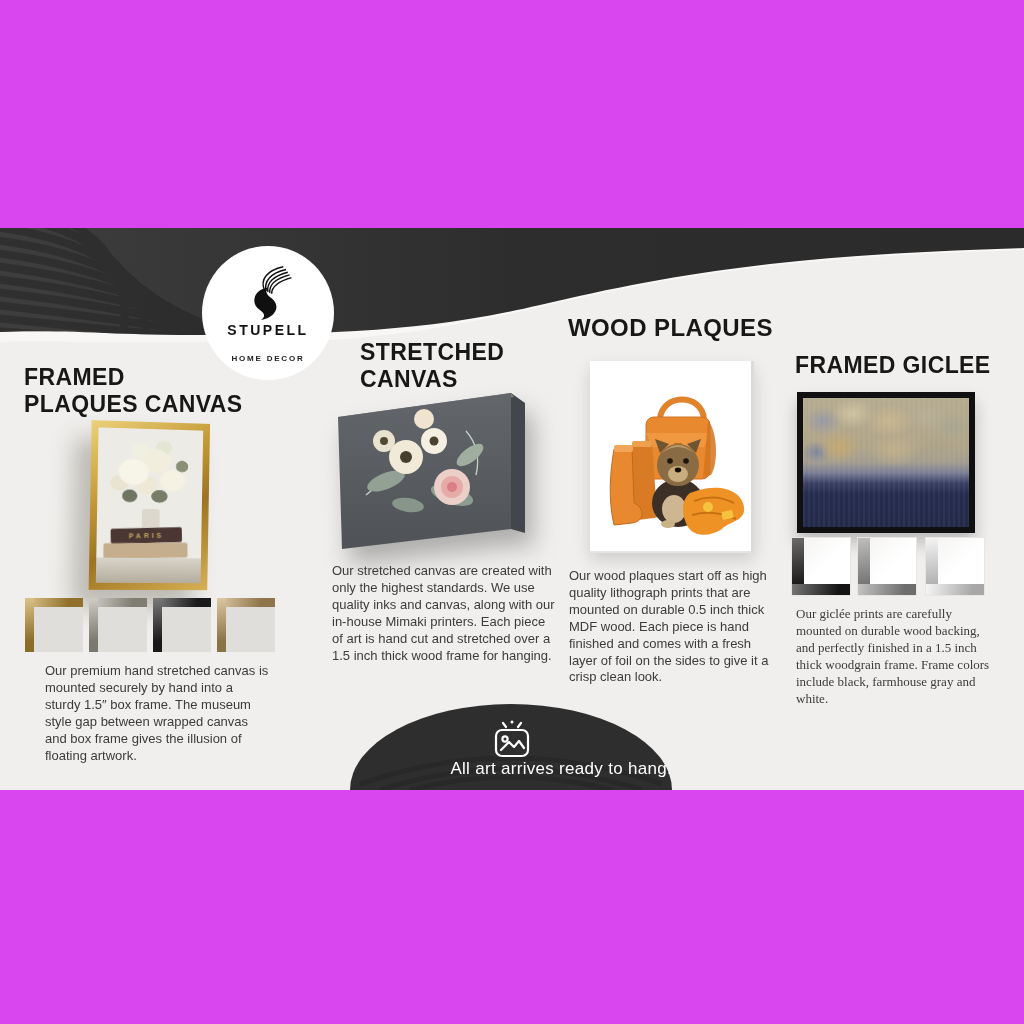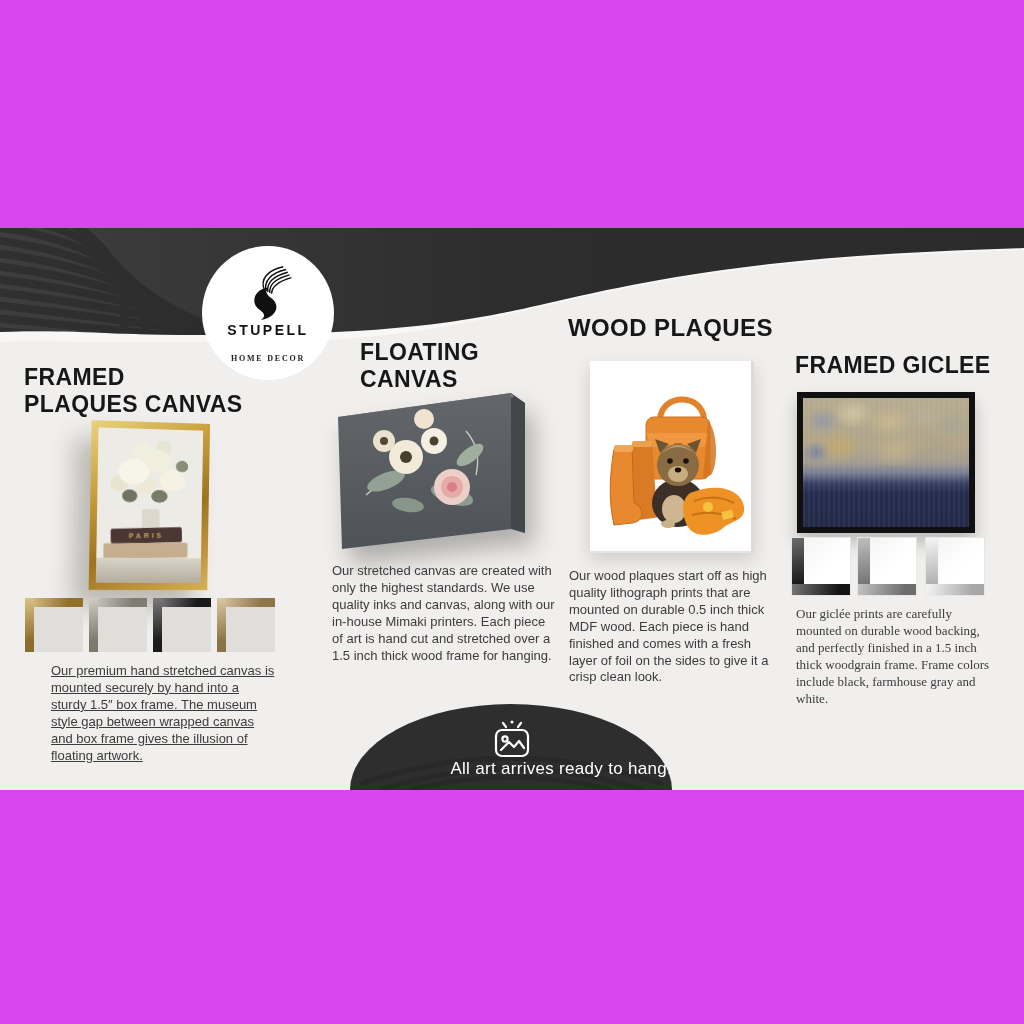--- a/index.html
+++ b/index.html
@@ -7,30 +7,30 @@
          font-family:"Liberation Sans", sans-serif;}
   
   .band{position:absolute;left:0;top:230px;width:1024px;height:560px;background:#f0efed;z-index:1;}
   .wave-top{position:absolute;left:0;top:228px;width:1024px;height:114px;z-index:2;}
   .dome{position:absolute;left:350px;top:704px;width:322px;height:86px;z-index:2;}
   
   .logo{position:absolute;left:202px;top:246px;width:132px;height:134px;background:#ffffff;border-radius:50%;
         z-index:3;display:flex;flex-direction:column;align-items:center;justify-content:center;}
   .logo svg{display:block;margin-bottom:2px;}
   .brand-name{font-size:14px;font-weight:700;letter-spacing:2.5px;color:#121212;}
-  .brand-tag{font-size:8px;font-weight:700;letter-spacing:1.8px;color:#222;margin-top:16px;font-family:Liberation Serif, serif;}
+  .brand-tag{font-size:8px;font-weight:700;letter-spacing:1.8px;color:#222;margin-top:16px;}
   
   .h{position:absolute;z-index:3;font-weight:700;color:#171717;letter-spacing:.4px;line-height:27px;font-size:23px;}
   .h-1{left:24px;top:364px;}
   .h-2{left:360px;top:339px;}
   .h-3{left:568px;top:314px;font-size:24px;}
   .h-4{left:795px;top:352px;}
   
   .p{position:absolute;z-index:3;font-size:13px;line-height:16.9px;color:#3c3c3c;}
-  .p-1{left:51px;top:663px;width:224px;text-decoration:underline;}
+  .p-1{left:45px;top:663px;width:224px;}
   .p-2{left:332px;top:563px;width:226px;}
   .p-3{left:569px;top:568px;width:200px;}
   .p-4{left:796px;top:606px;width:198px;font-family:Liberation Serif, serif;}
   
   .ffc{position:absolute;left:90px;top:422px;width:120px;height:168px;z-index:3;padding:7px;box-sizing:border-box;
        background:linear-gradient(150deg,#ecd27c 0%,#c49a37 35%,#9d731f 60%,#d8b054 100%);
        transform:perspective(900px) rotateY(9deg) rotate(1deg);
        box-shadow:-16px 18px 22px rgba(70,62,48,.30);}
   .ffc-art{position:relative;width:100%;height:100%;background:#edebe5;overflow:hidden;}
   .bouquet{position:absolute;left:6%;top:5%;width:88%;height:52%;
@@ -143,21 +143,21 @@
     </svg>
     <div class="brand-name">STUPELL</div>
     <div class="brand-tag">HOME DECOR</div>
   </div>
 
   <div class="h h-1">
     <div>FRAMED</div>
     <div>PLAQUES CANVAS</div>
   </div>
   <div class="h h-2">
-    <div>FLOATING</div>
+    <div>STRETCHED</div>
     <div>CANVAS</div>
   </div>
   <div class="h h-3">WOOD PLAQUES</div>
   <div class="h h-4">FRAMED GICLEE</div>
 
   <div class="ffc">
     <div class="ffc-art">
       <div class="bouquet"></div>
       <div class="jar"></div>
       <div class="book1">

